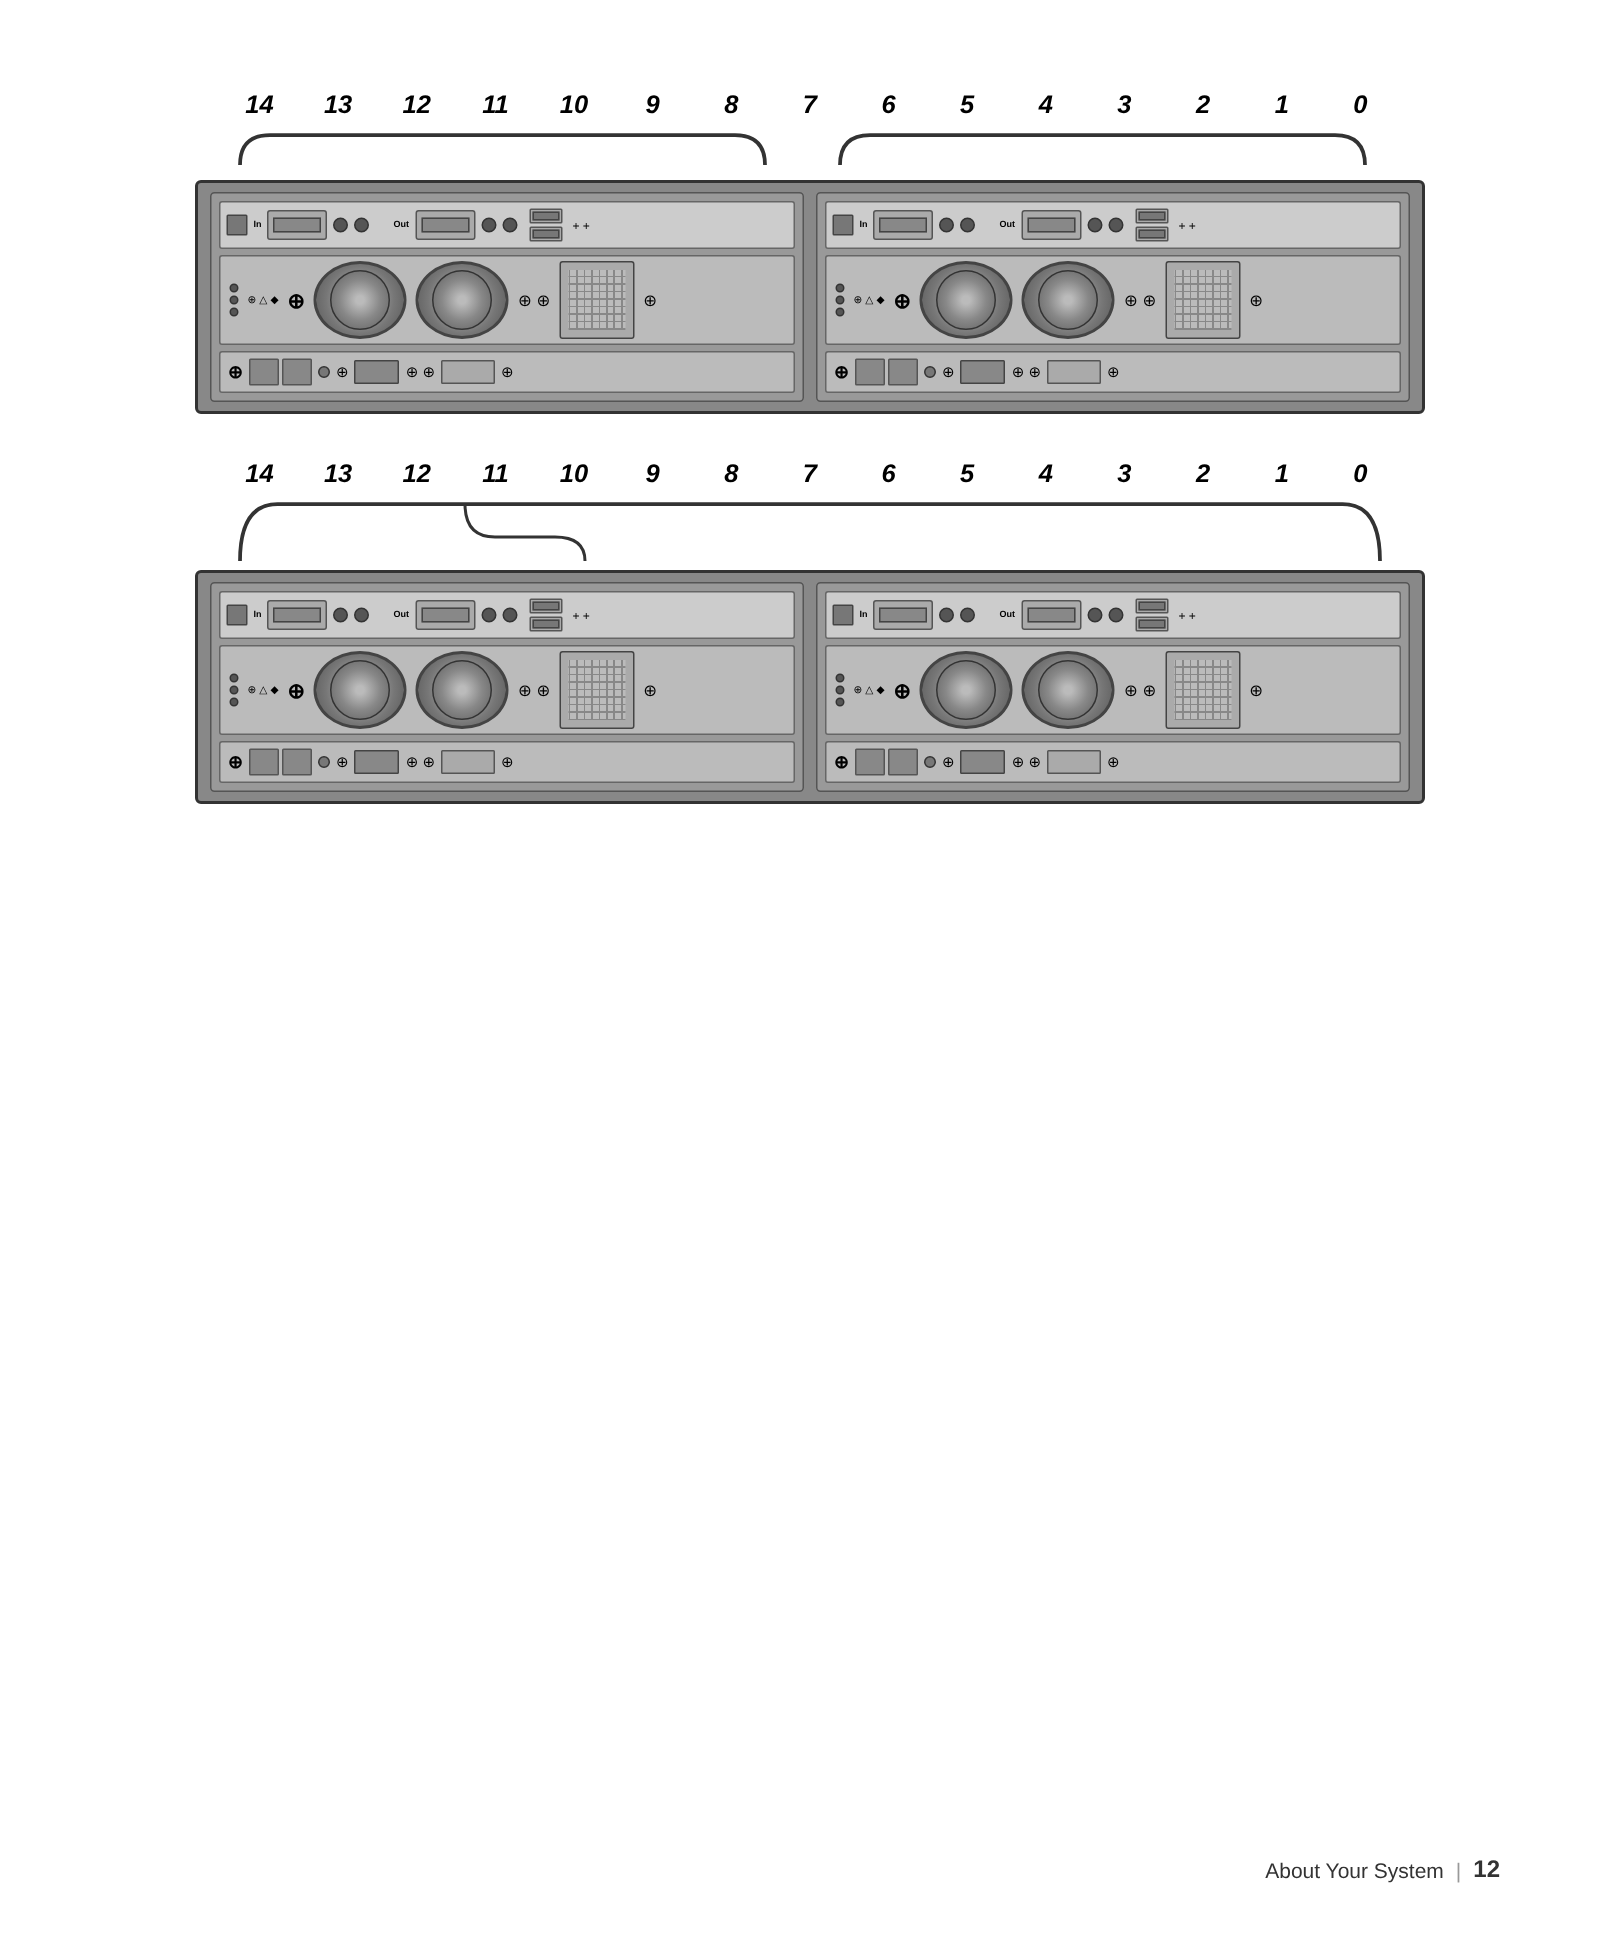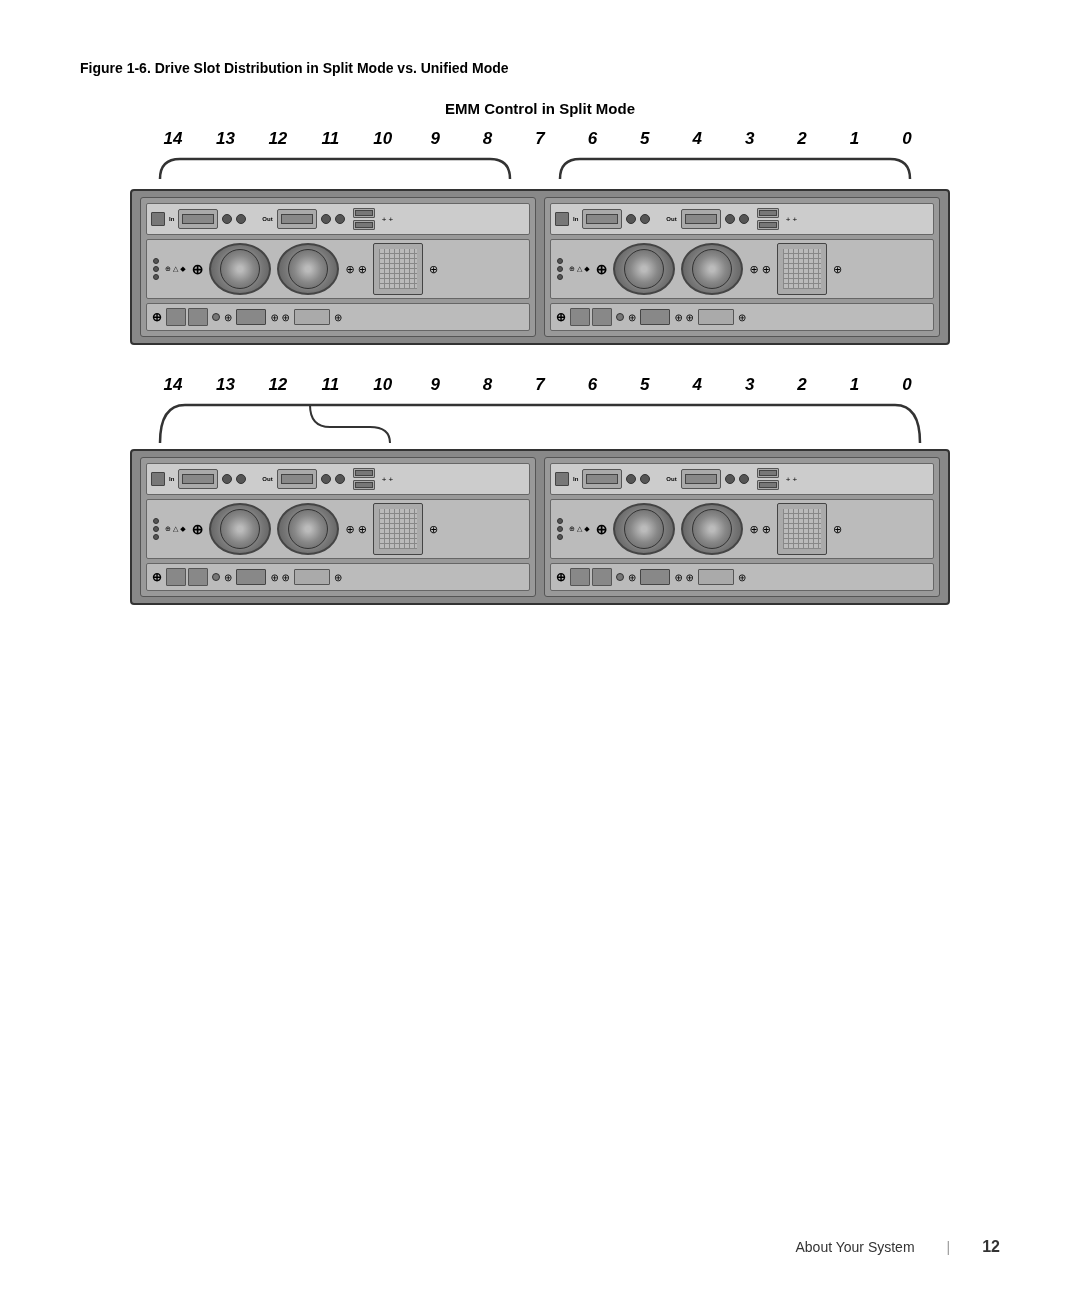--- a/index.html
+++ b/index.html
@@ -211,21 +211,21 @@
       display: block;
     }
 
     
     .page-footer {
       position: absolute;
       bottom: 40px;
       right: 80px;
       display: flex;
       align-items: center;
-      gap: 32px;
+      gap: 8px;
       font-size: 14px;
       color: #333;
     }
 
     .footer-separator {
       color: #999;
     }
 
     .footer-page {
       font-weight: bold;
@@ -255,27 +255,22 @@
       margin: 0 auto;
       display: block;
     }
 
   </style>
 </head>
 <body>
 
 <div class="page-container">
 
-  <div class="figure-caption">
-    <span>Figure 1-6.</span>
-    <span>Drive Slot Distribution in Split Mode vs. Unified Mode</span>
-  </div>
 
   <div class="diagram-section">
-    <div class="diagram-title">EMM Control in Split Mode</div>
 
     <div class="numbers-row">
       <span class="n">14</span>
       <span class="n">13</span>
       <span class="n">12</span>
       <span class="n">11</span>
       <span class="n">10</span>
       <span class="n">9</span>
       <span class="n">8</span>
       <span class="n">7</span>

